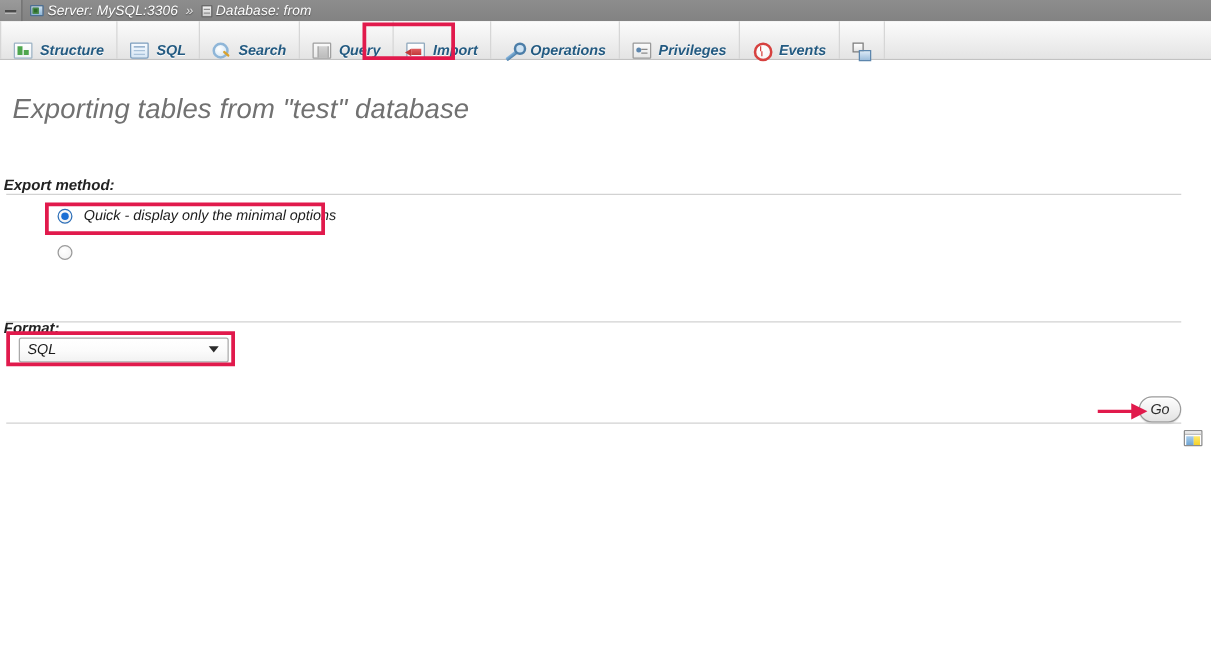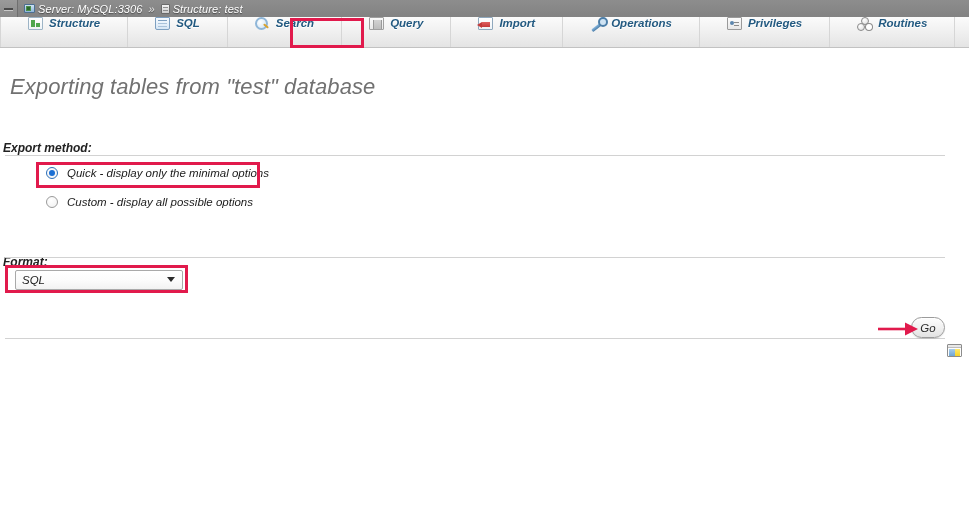--- a/index.html
+++ b/index.html
@@ -63,22 +63,22 @@
 
   
   .tabbar {
     position: absolute; left: 0; top: 17px;
     width: 969px; height: 31px;
     background: linear-gradient(to bottom, #fbfbfb 0%, #f1f1f1 45%, #e4e4e4 100%);
     border-bottom: 1px solid #c2c2c2;
     display: flex; align-items: stretch;
   }
   .tab {
-    display: flex; align-items: flex-start; gap: 6px;
-    padding: 0 27px;
+    display: flex; align-items: flex-end; gap: 6px;
+    padding: 0 10px;
     font-size: 11.5px; font-weight: bold; color: #235a81;
     border-right: 1px solid #d6d6d6;
     cursor: pointer;
     position: relative;
     white-space: nowrap;
   }
   .tab:first-child { border-left: 1px solid #d6d6d6; }
   .tab .label { text-shadow: 0 1px 0 #fff; }
 
   
@@ -325,21 +325,21 @@
 
   <div class="topbar">
     <div class="collapse-btn">
       <span class="bar"></span>
     </div>
     <div class="crumb">
       <span class="ico-server"></span>
       <span class="crumb-text">Server: MySQL:3306</span>
       <span class="crumb-sep">»</span>
       <span class="ico-db"></span>
-      <span class="crumb-text">Structure: test</span>
+      <span class="crumb-text">Database: from</span>
     </div>
   </div>
 
   <div class="tabbar">
     <div class="tab">
       <span class="ti ti-structure"></span>
       <span class="label">Structure</span>
     </div>
     <div class="tab">
       <span class="ti ti-sql"></span>
@@ -357,24 +357,20 @@
       <span class="ti ti-import"></span>
       <span class="label">Import</span>
     </div>
     <div class="tab">
       <span class="ti ti-operations"></span>
       <span class="label">Operations</span>
     </div>
     <div class="tab">
       <span class="ti ti-privileges"></span>
       <span class="label">Privileges</span>
-    </div>
-    <div class="tab">
-      <span class="ti ti-routines"></span>
-      <span class="label">Routines</span>
     </div>
     <div class="tab">
       <span class="ti ti-events"></span>
       <span class="label">Events</span>
     </div>
     <div class="tab">
       <span class="ti ti-designer"></span>
 
     </div>
   </div>
@@ -386,21 +382,20 @@
     <div class="section-label" style="top:93px;">Export method:</div>
     <div class="rule" style="top:107px;"></div>
 
     <div class="radio-row" style="left:46px; top:119px;">
       <span class="radio checked"></span>
       <span>Quick - display only the minimal options</span>
     </div>
 
     <div class="radio-row" style="left:46px; top:148px;">
       <span class="radio"></span>
-      <span>Custom - display all possible options</span>
     </div>
 
     <div class="section-label" style="top:195px;margin-top:12px;">Format:</div>
     <div class="rule" style="top:209px;"></div>
 
     <div class="select-box" style="left:15px; top:222px;">
       <span>SQL</span>
       <span class="caret"></span>
     </div>
 

